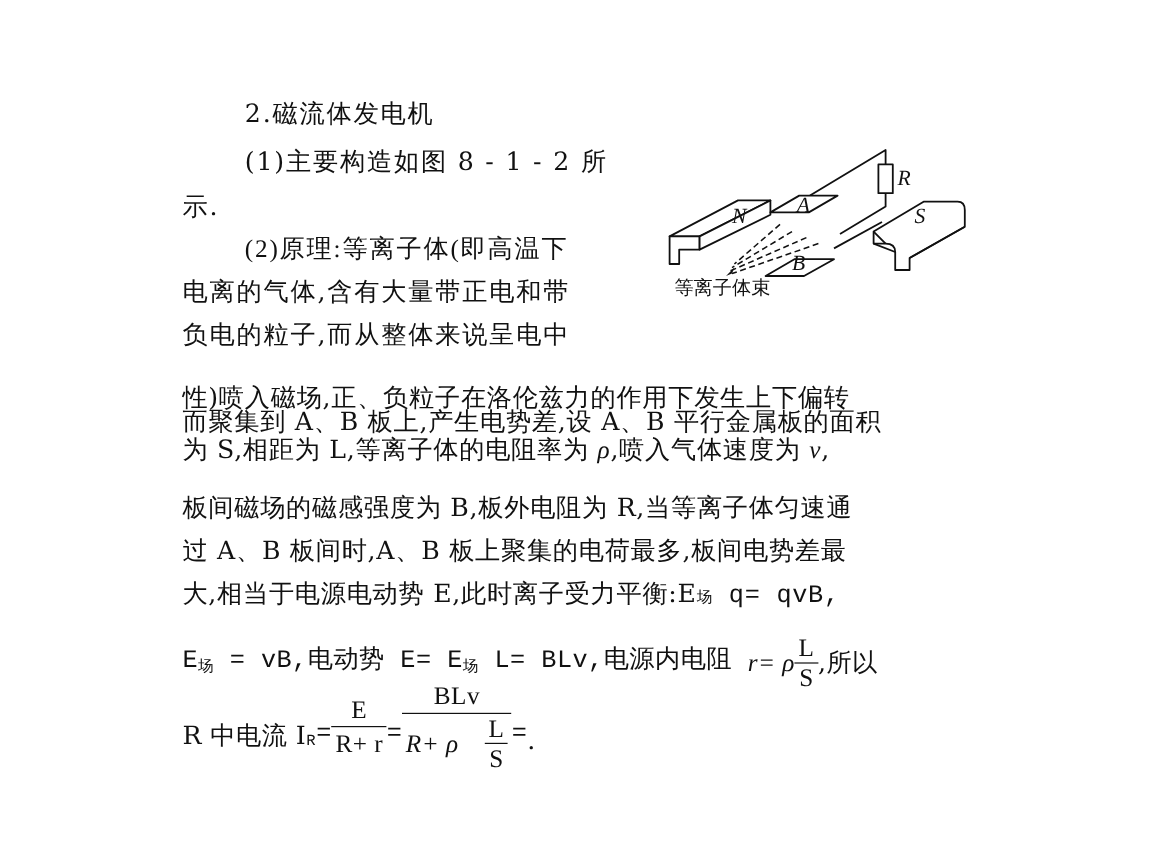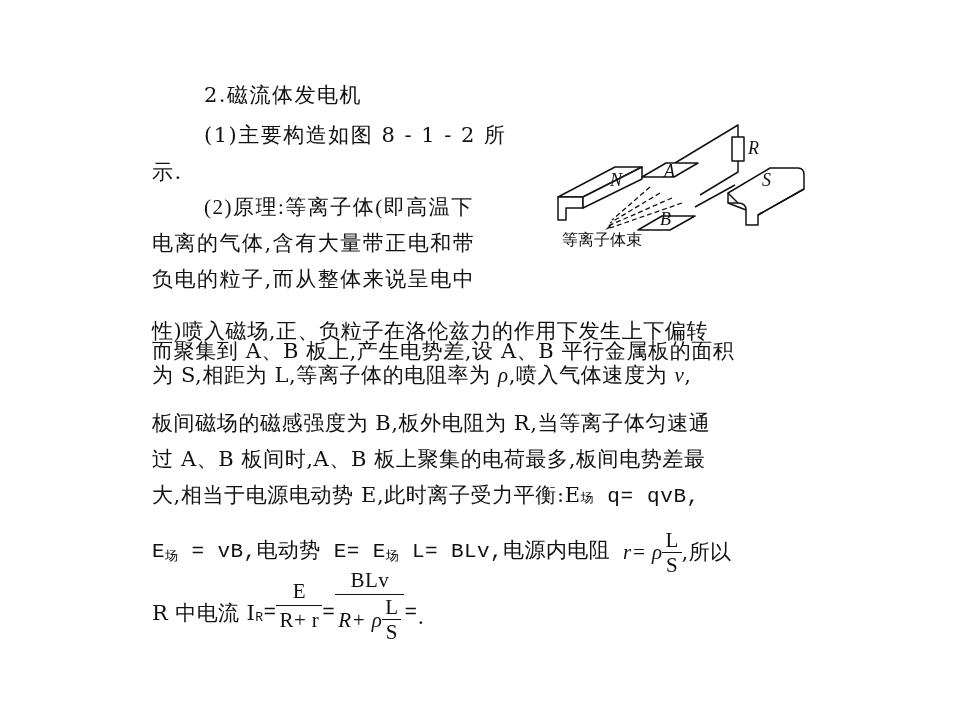--- a/index.html
+++ b/index.html
@@ -61,21 +61,21 @@
     <span style="margin-top:16px;">R 中电流 I</span>
       <span class="sub math" style="margin-top:26px;">R</span>
     <span class="math" style="margin-top:16px;">=</span>
     <span class="frac">
       <span class="num">E</span>
       <span class="den">R+ r</span>
     </span>
     <span class="math" style="margin-top:16px;">=</span>
     <span class="frac">
       <span class="num">BLv</span>
-      <span class="den" style="display:flex; align-items:center;">
+      <span class="den" style="display:flex; align-items:center;gap:22px;">
         <span class="it">R+ ρ</span>
         <span class="frac small">
           <span class="num">L</span>
           <span class="den">S</span>
         </span>
       </span>
     </span>
     <span class="math" style="margin-top:16px;">=</span>
     <span style="margin-top:24px;">.</span>
   </div>

